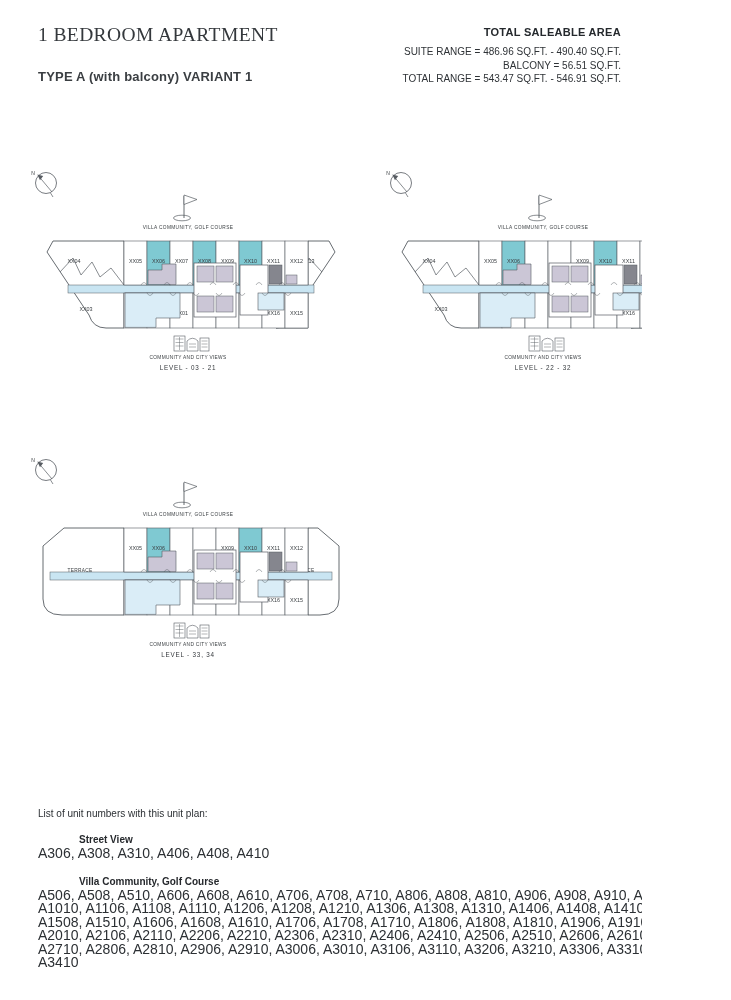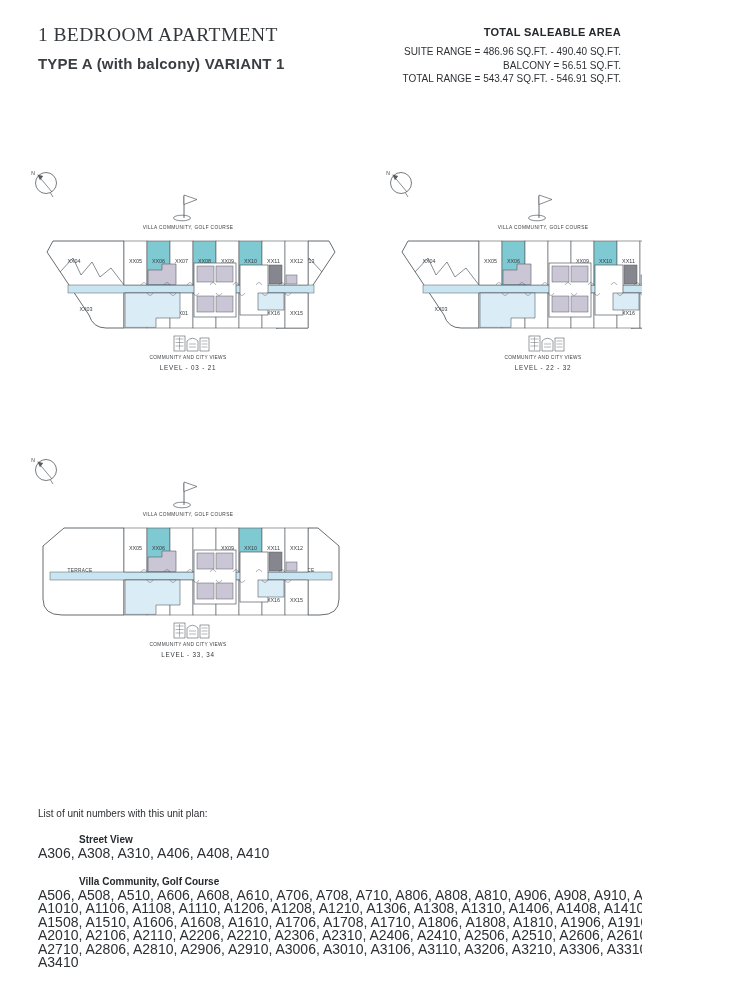--- a/index.html
+++ b/index.html
@@ -2,21 +2,21 @@
 <html><head>
 <meta charset="utf-8">
 <style>
   html,body{margin:0;padding:0;background:#fff;}
   .page{position:relative;width:642px;height:1000px;background:#ffffff;overflow:hidden;
         font-family:"Liberation Sans",sans-serif;color:#3c4044;}
   
   .title-block{position:absolute;left:38px;top:24px;}
   .main-title{margin:0;font-family:"Liberation Serif",serif;font-weight:500;font-size:19.5px;
               letter-spacing:.4px;color:#34383c;}
-  .sub-title{margin-top:9px;font-size:15px;font-weight:700;letter-spacing:.2px;color:#3a3e42;}
+  .sub-title{margin-top:23px;font-size:13px;font-weight:700;letter-spacing:.2px;color:#3a3e42;}
   .area-block{position:absolute;right:21px;top:26px;text-align:right;}
   .area-title{font-size:11px;font-weight:700;letter-spacing:.3px;color:#24282c;margin-bottom:7px;}
   .area-line{font-size:10px;color:#2e3236;line-height:13.5px;}
   
   .legend{position:absolute;left:645px;top:120px;display:flex;align-items:center;gap:8px;}
   .legend-swatch{width:16px;height:16px;display:inline-block;}
   .legend-label{font-size:12px;letter-spacing:.3px;color:#34383c;}
   
   .plan{position:absolute;}
   .plan text{font-family:"Liberation Sans",sans-serif;}

